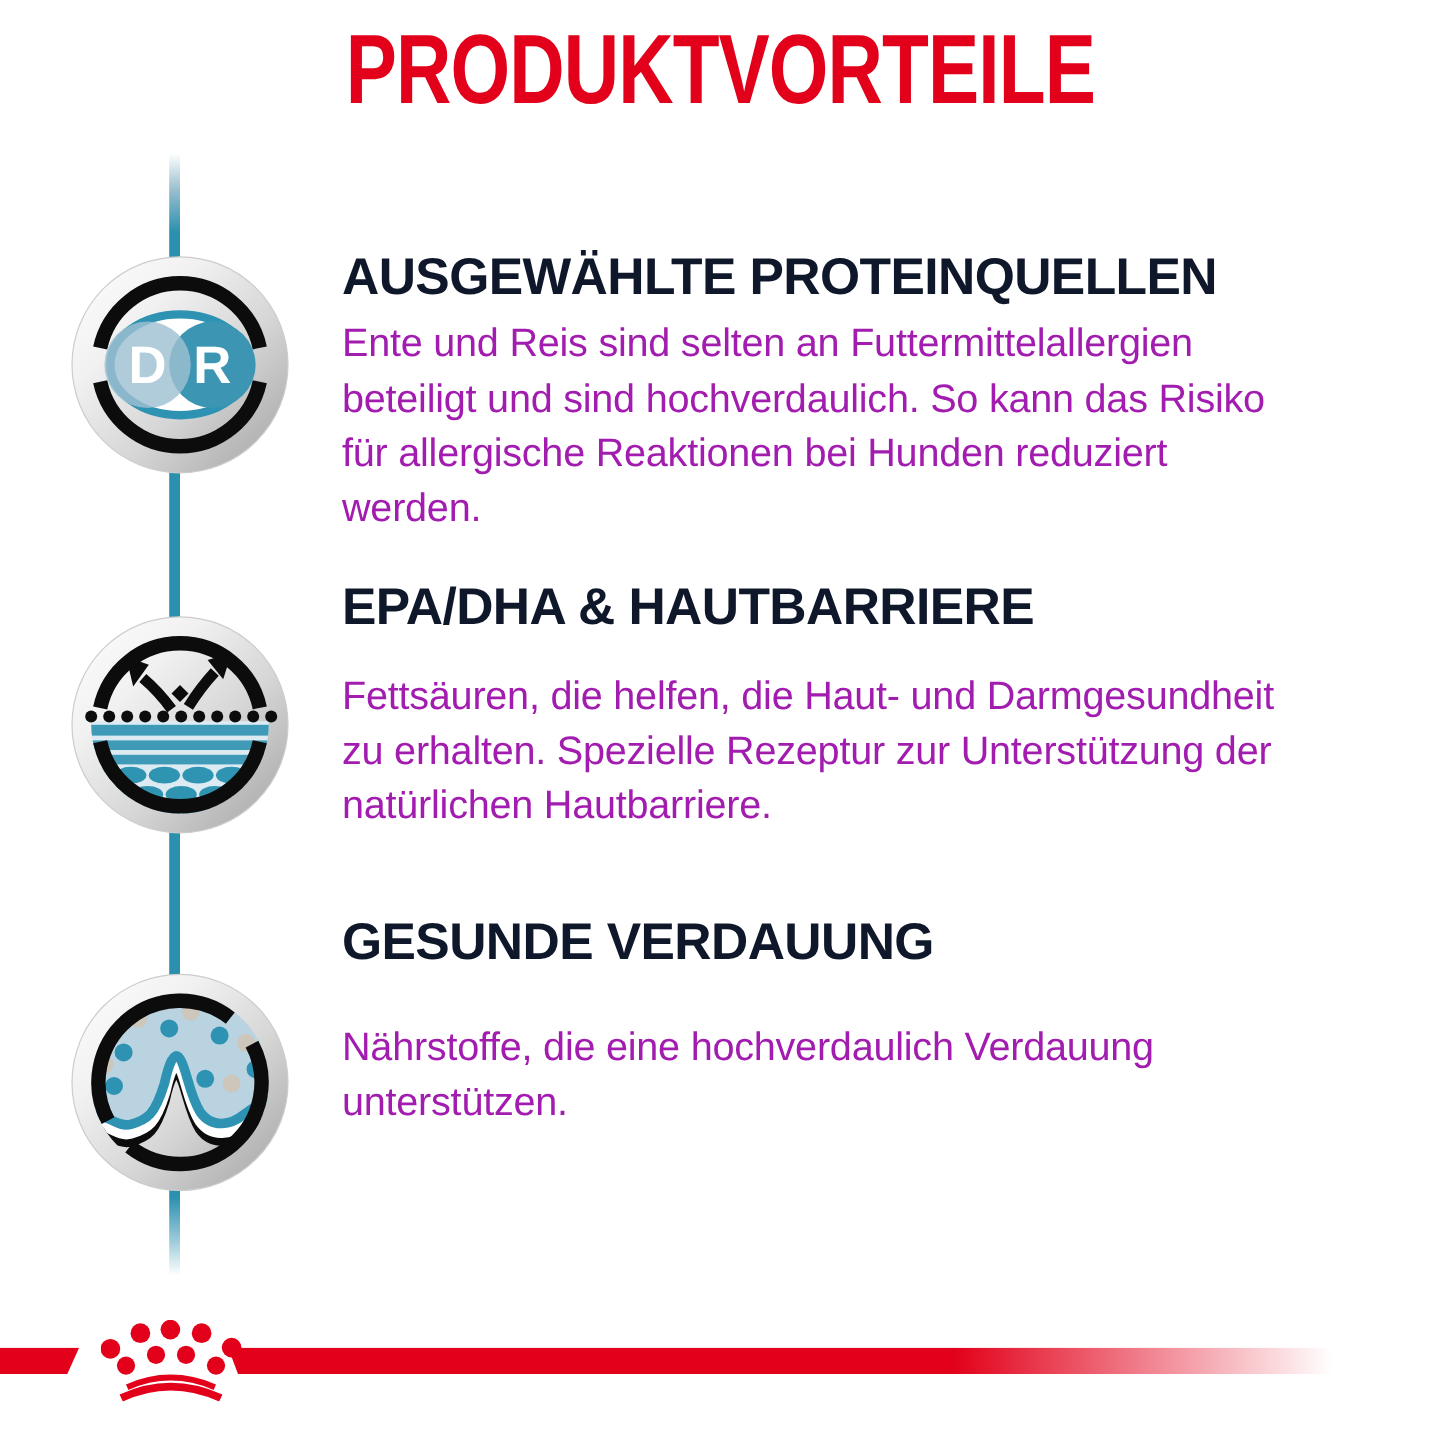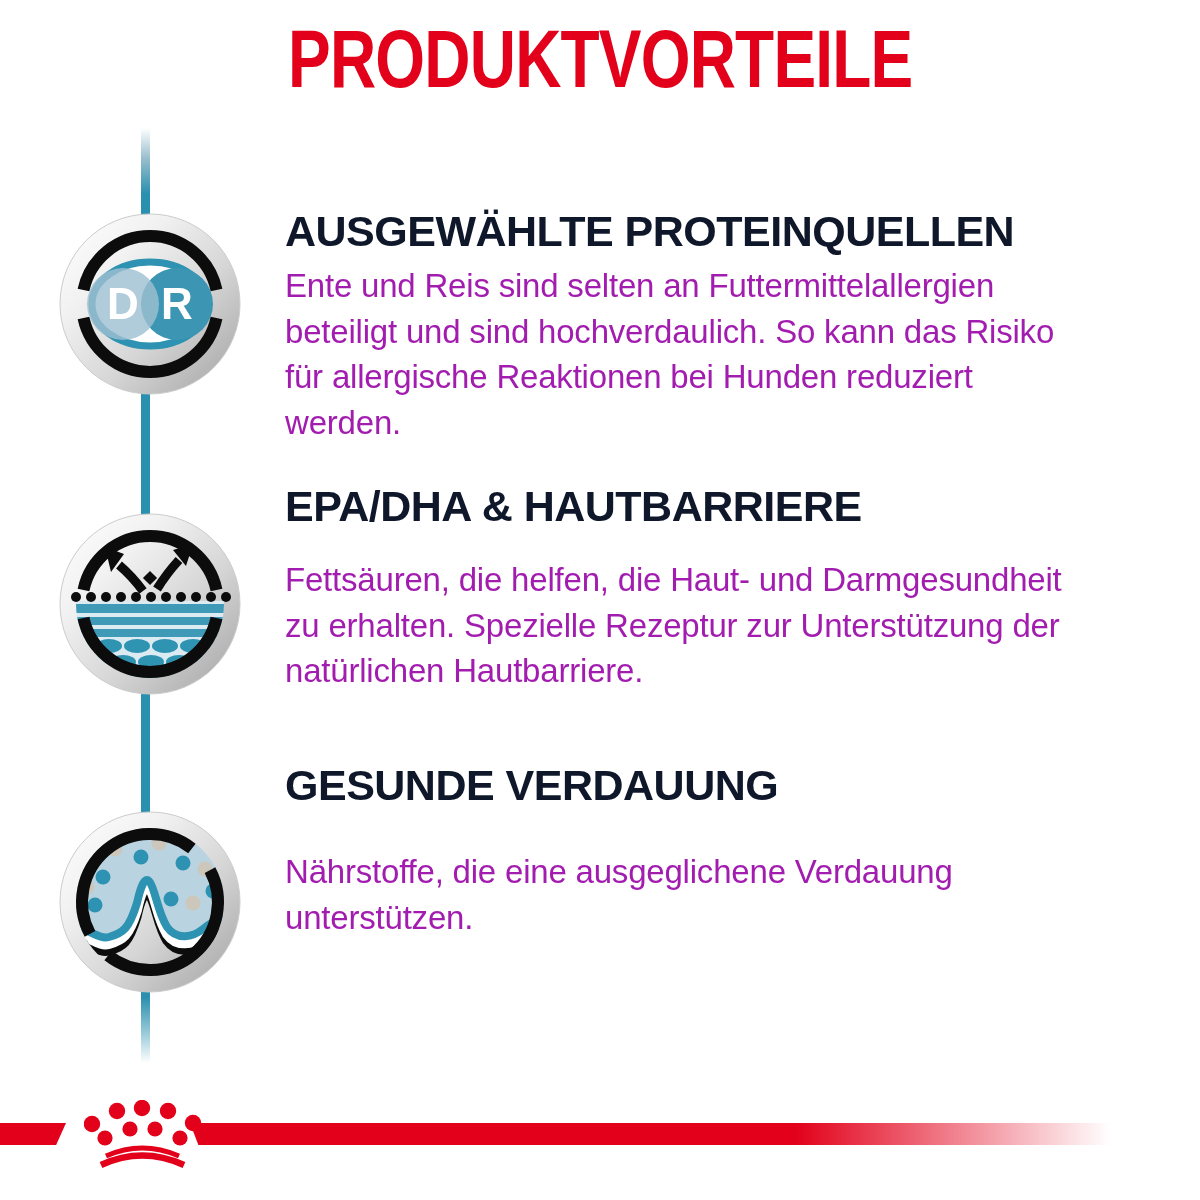--- a/index.html
+++ b/index.html
@@ -220,21 +220,21 @@
 beteiligt und sind hochverdaulich. So kann das Risiko
 für allergische Reaktionen bei Hunden reduziert
 werden.</p>
 
   <h2 class="section-heading h2">EPA/DHA &amp; HAUTBARRIERE</h2>
   <p class="section-body p2">Fettsäuren, die helfen, die Haut- und Darmgesundheit
 zu erhalten. Spezielle Rezeptur zur Unterstützung der
 natürlichen Hautbarriere.</p>
 
   <h2 class="section-heading h3">GESUNDE VERDAUUNG</h2>
-  <p class="section-body p3">Nährstoffe, die eine ausgeglichene Verdauung
+  <p class="section-body p3">Nährstoffe, die eine hochverdaulich Verdauung
 unterstützen.</p>
 
   <div class="band-left"></div>
   <div class="band-right"></div>
   <div class="crown">
     <svg viewBox="0 0 120 68">
       <g fill="#e2001a">
         <circle cx="8" cy="24" r="8.2"></circle>
           <circle cx="33" cy="11" r="8.2"></circle>
         <circle cx="58" cy="8" r="8.2"></circle>

